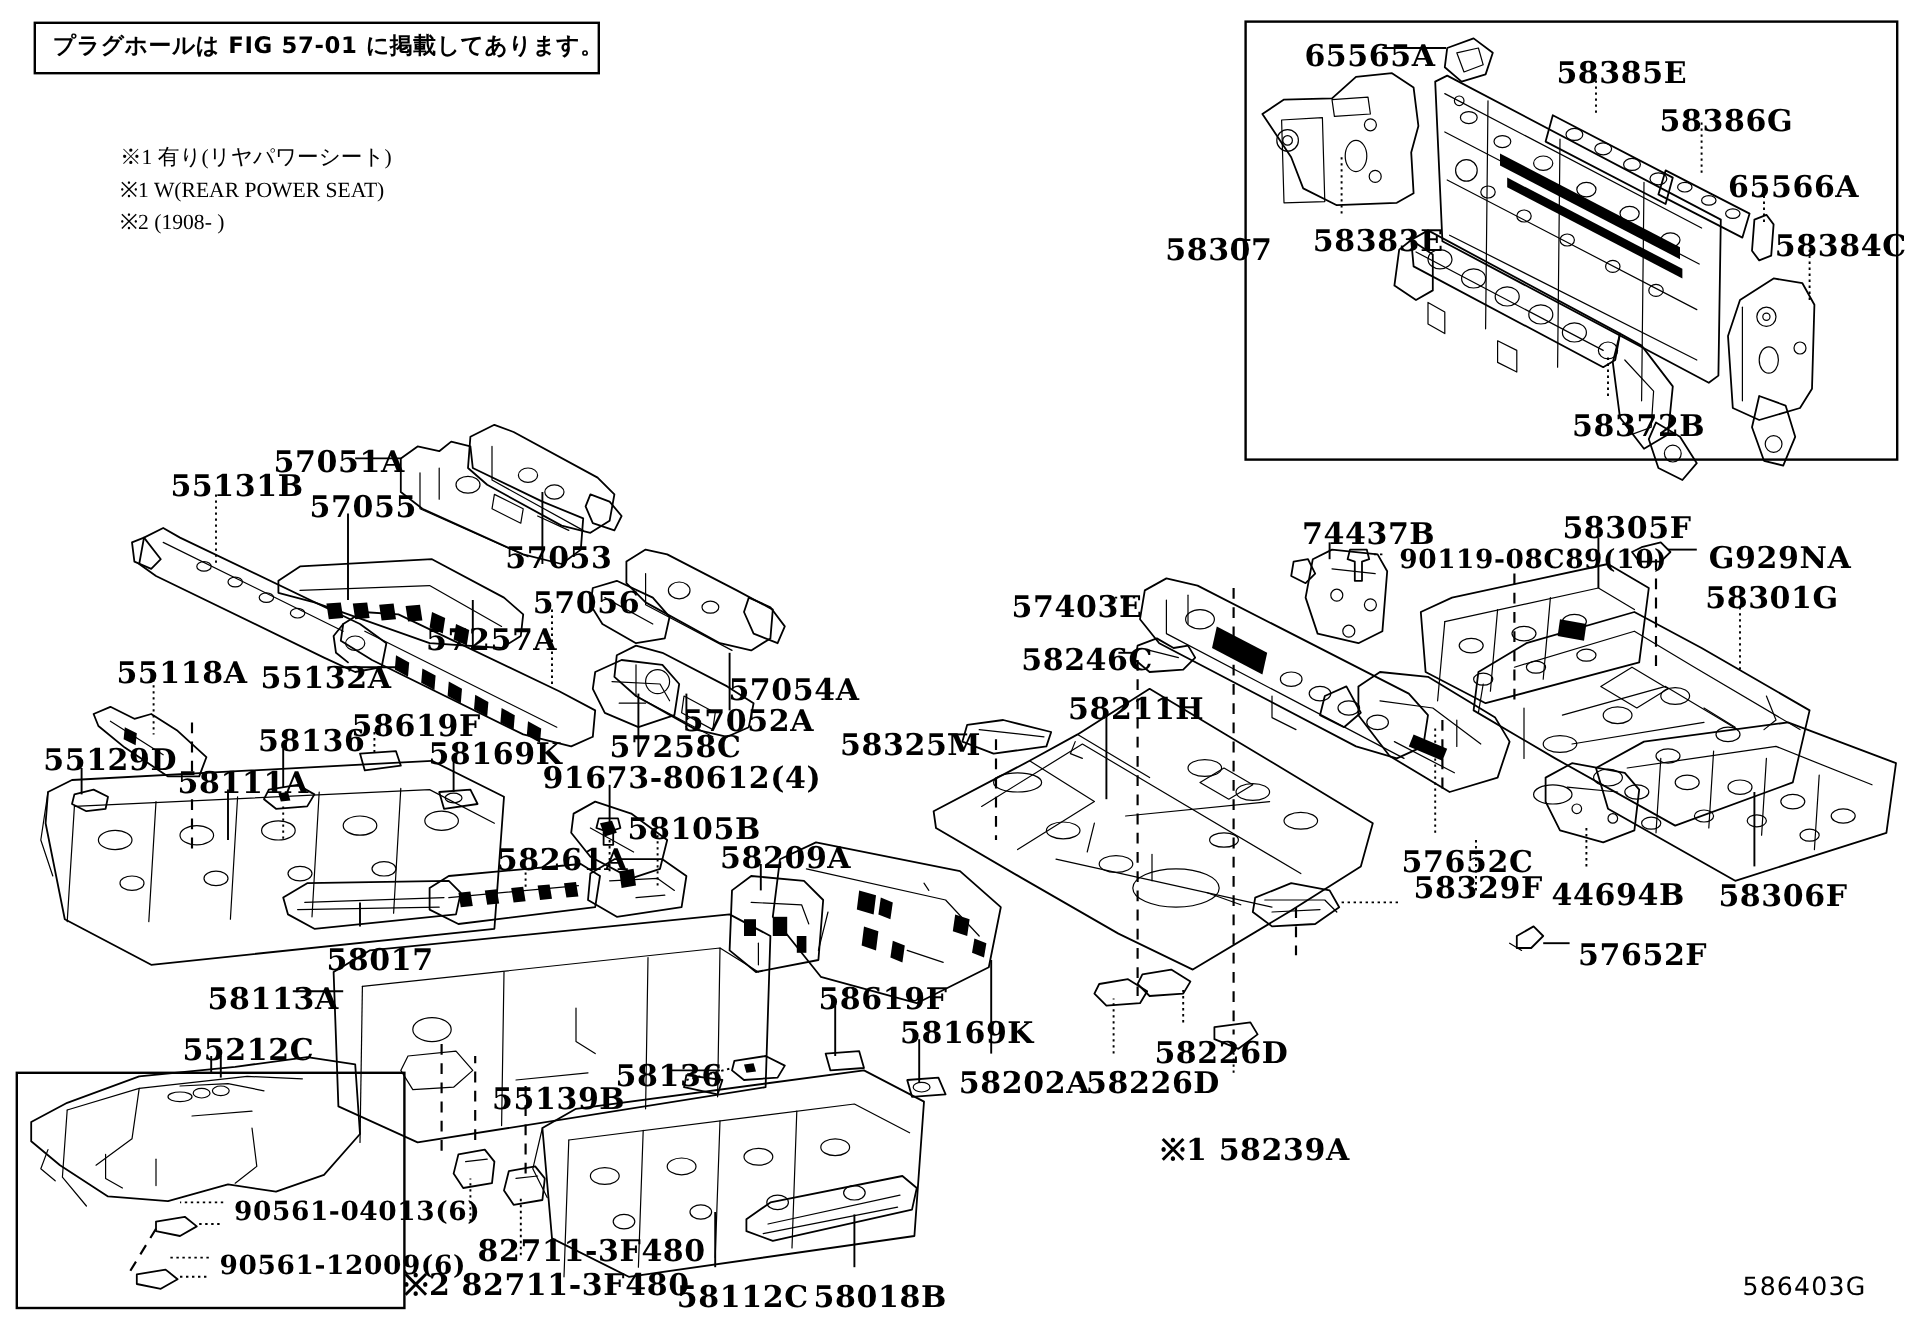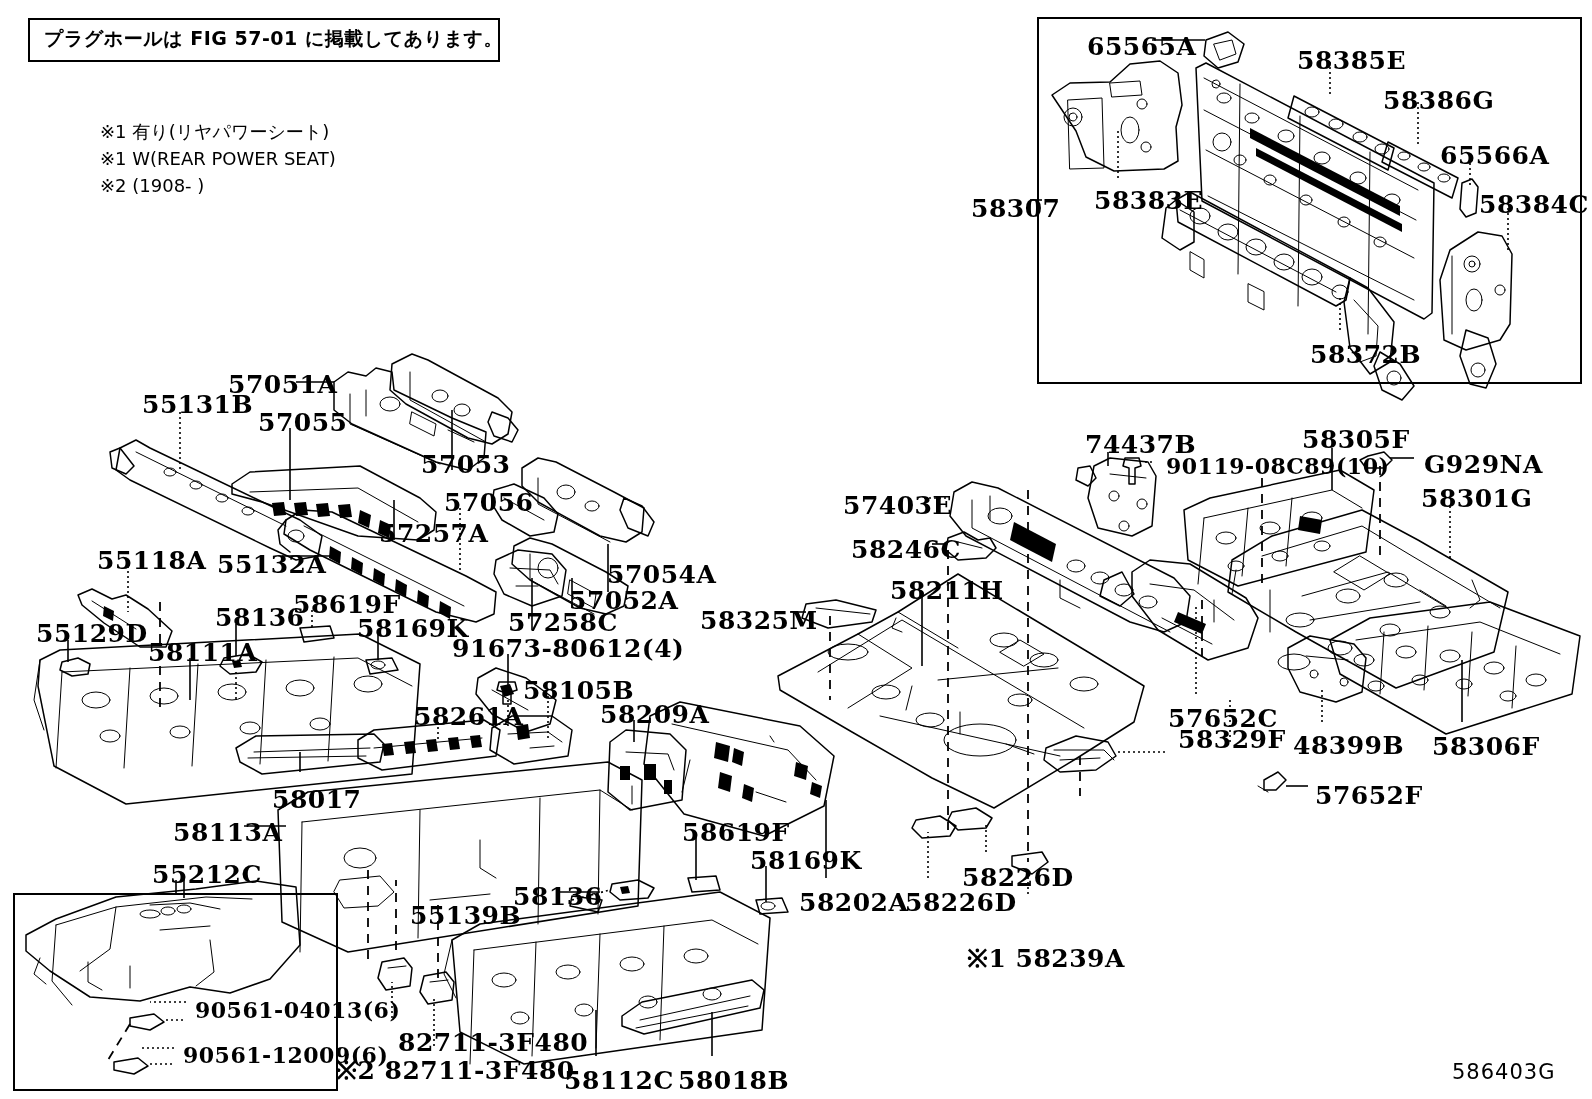--- a/index.html
+++ b/index.html
@@ -556,21 +556,21 @@
       <path class="ldr-dot" d="M236 672 L236 700"></path>
       <path class="ldr-dot" d="M508 700 L508 726"></path>
       <path class="ldr-dot" d="M1230 742 L1230 700"></path>
     </g>
   </svg>
 
   <div class="note-box" style="left:28px; top:18px; width:472px;">
     <div class="note-jp">プラグホールは FIG 57-01 に掲載してあります。</div>
   </div>
 
-  <div class="legend" style="left:100px; top:118px;">
+  <div class="legend" style="left:100px; top:118px;font-family:Liberation Serif, serif;">
     <div>※1 有り(リヤパワーシート)</div>
     <div>※1 W(REAR POWER SEAT)</div>
     <div>※2 (1908-      )</div>
   </div>
 
   <div class="inset" style="left:1037px; top:17px; width:545px; height:367px;"></div>
 
   <div class="lbl" style="left:1087px; top:34px;">65565A</div>
   <div class="lbl" style="left:1297px; top:48px;">58385E</div>
   <div class="lbl" style="left:1383px; top:88px;">58386G</div>
@@ -578,21 +578,21 @@
   <div class="lbl" style="left:1479px; top:192px;">58384C</div>
   <div class="lbl" style="left:1094px; top:188px;">58383E</div>
   <div class="lbl" style="left:971px; top:196px;">58307</div>
   <div class="lbl" style="left:1310px; top:342px;">58372B</div>
 
   <div class="lbl" style="left:142px; top:392px;">55131B</div>
   <div class="lbl" style="left:228px; top:372px;">57051A</div>
   <div class="lbl" style="left:258px; top:410px;">57055</div>
   <div class="lbl" style="left:405px; top:452px;margin-left:16px;">57053</div>
   <div class="lbl" style="left:444px; top:490px;">57056</div>
-  <div class="lbl" style="left:355px; top:521px;margin-left:24px;">57257A</div>
+  <div class="lbl" style="left:355px; top:521px;">57257A</div>
   <div class="lbl" style="left:217px; top:552px;">55132A</div>
   <div class="lbl" style="left:607px; top:562px;">57054A</div>
   <div class="lbl" style="left:569px; top:588px;">57052A</div>
   <div class="lbl" style="left:97px; top:548px;">55118A</div>
   <div class="lbl" style="left:215px; top:605px;">58136</div>
   <div class="lbl" style="left:293px; top:592px;">58619F</div>
   <div class="lbl" style="left:357px; top:616px;">58169K</div>
   <div class="lbl" style="left:452px; top:636px;">91673-80612(4)</div>
   <div class="lbl" style="left:36px; top:621px;">55129D</div>
   <div class="lbl" style="left:148px; top:640px;">58111A</div>
@@ -620,21 +620,21 @@
   <div class="lbl" style="left:700px; top:608px;">58325M</div>
   <div class="lbl" style="left:890px; top:578px;">58211H</div>
   <div class="lbl" style="left:843px; top:493px;">57403E</div>
   <div class="lbl" style="left:851px; top:537px;">58246C</div>
   <div class="lbl" style="left:1085px; top:432px;">74437B</div>
   <div class="lbl sm" style="left:1166px; top:455px;">90119-08C89(10)</div>
   <div class="lbl" style="left:1302px; top:427px;">58305F</div>
   <div class="lbl" style="left:1424px; top:452px;">G929NA</div>
   <div class="lbl" style="left:1421px; top:486px;">58301G</div>
   <div class="lbl" style="left:1168px; top:706px;">57652C</div>
-  <div class="lbl" style="left:1293px; top:733px;">48399B</div>
+  <div class="lbl" style="left:1293px; top:733px;">44694B</div>
   <div class="lbl" style="left:1432px; top:734px;">58306F</div>
   <div class="lbl" style="left:1178px; top:727px;">58329F</div>
   <div class="lbl" style="left:1315px; top:783px;">57652F</div>
 
   <div class="inset" style="left:13px; top:893px; width:325px; height:198px;"></div>
 
   <svg class="art" viewBox="0 0 1592 1099">
     <path class="o" d="M26 935 l30 -16 l60 -22 l80 -8 l60 -8 l40 6 l4 58 l-30 34 l-40 14 l-40 -6 l-50 14 l-50 -4 l-40 -26 l-24 -20 z"></path>
     <path class="t" d="M56 925 l60 -18 l90 -10 l46 2"></path>
     <path class="t" d="M56 925 l-4 56 l20 24"></path>

